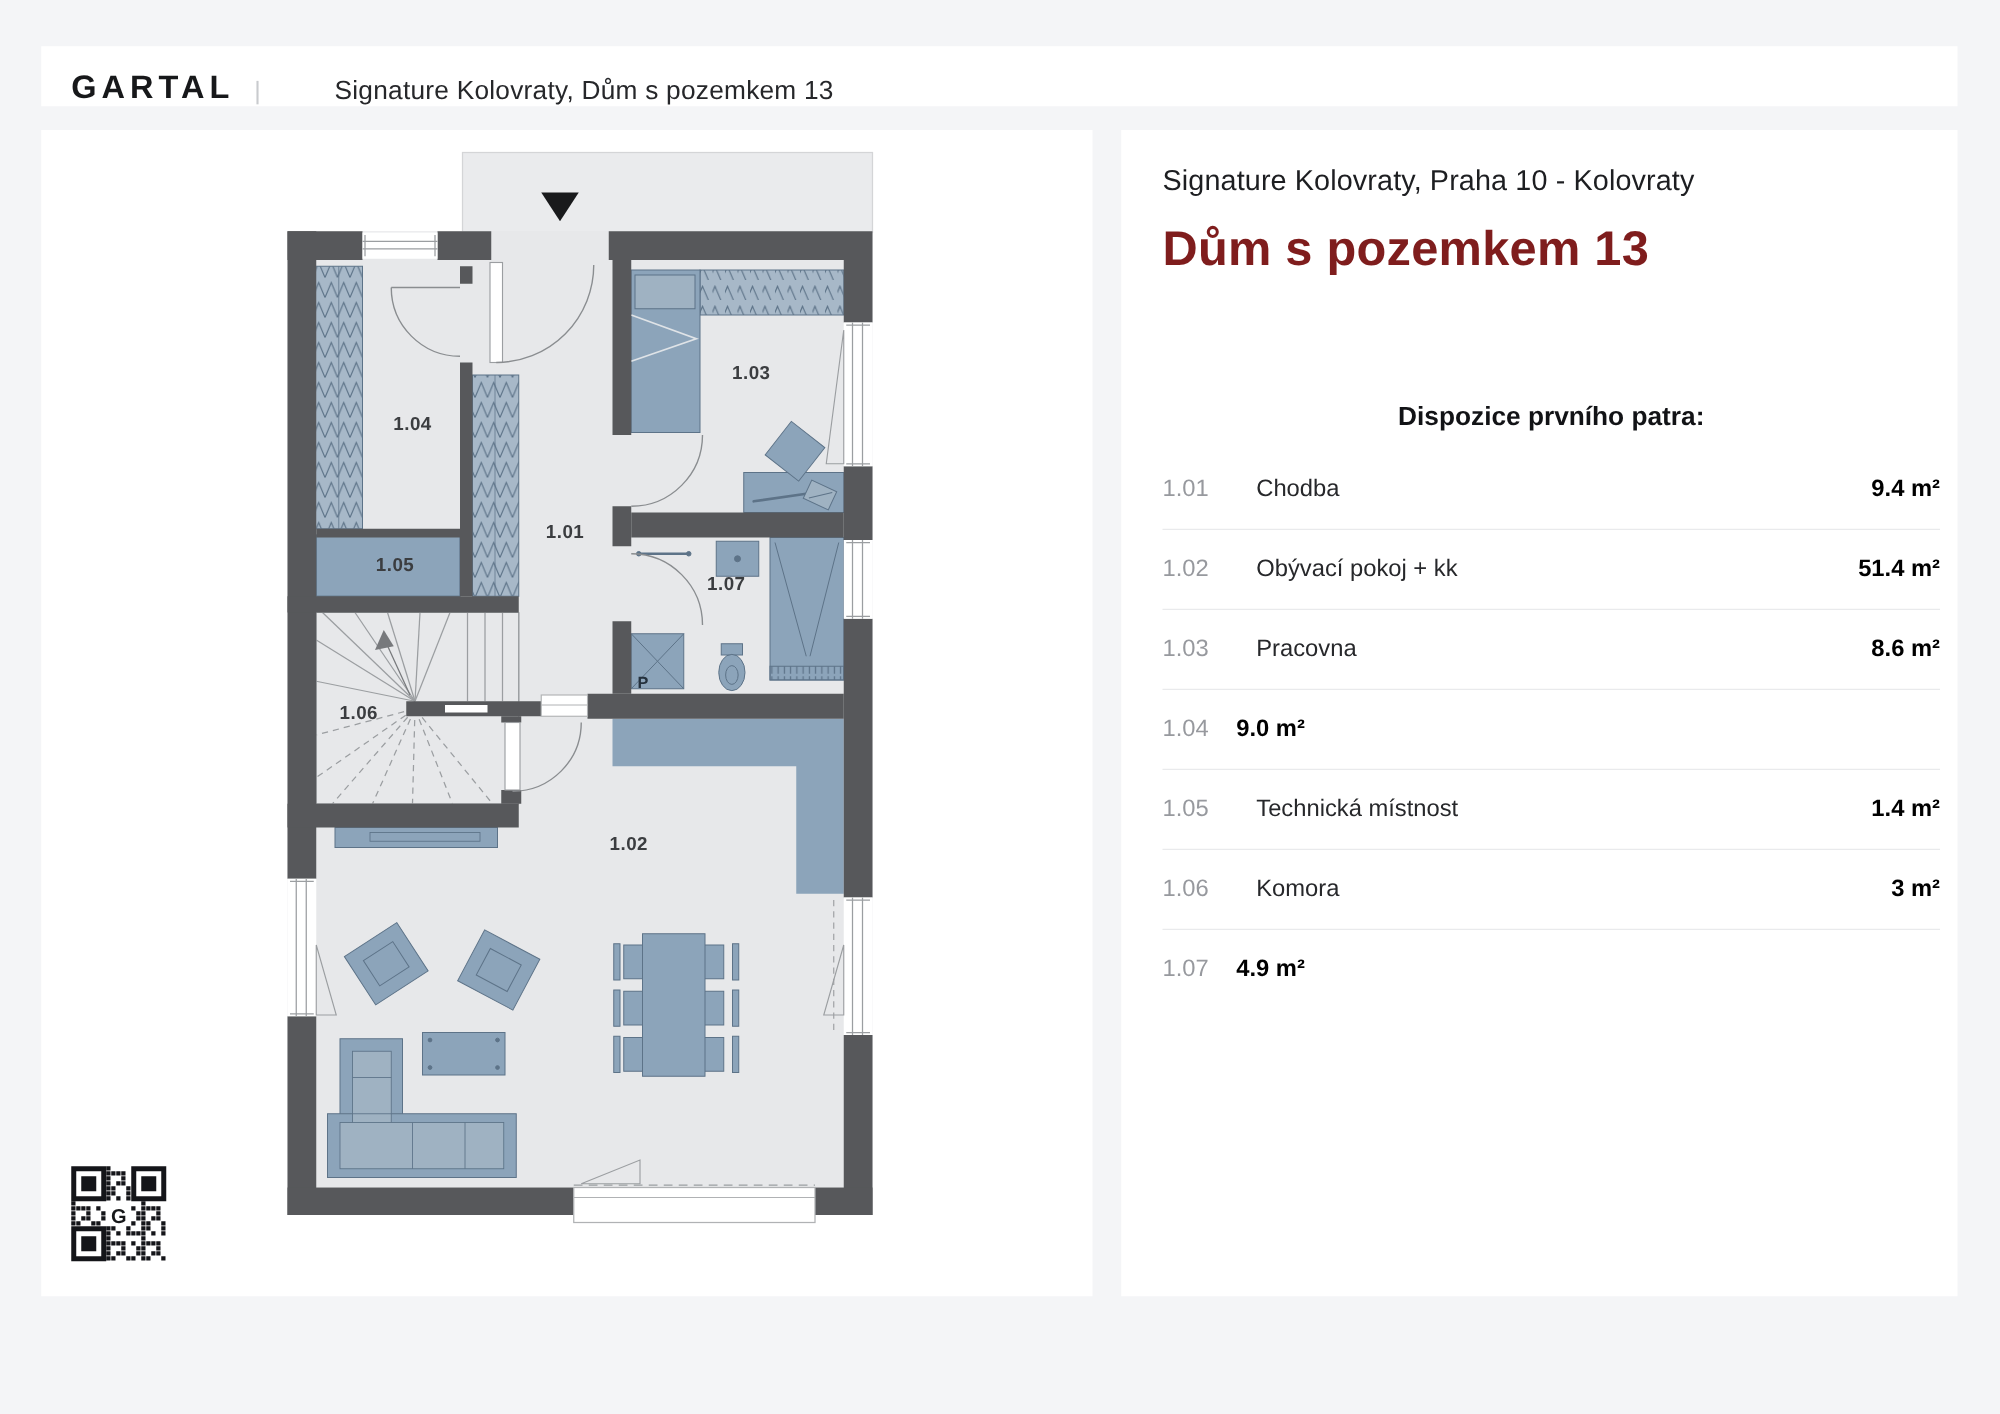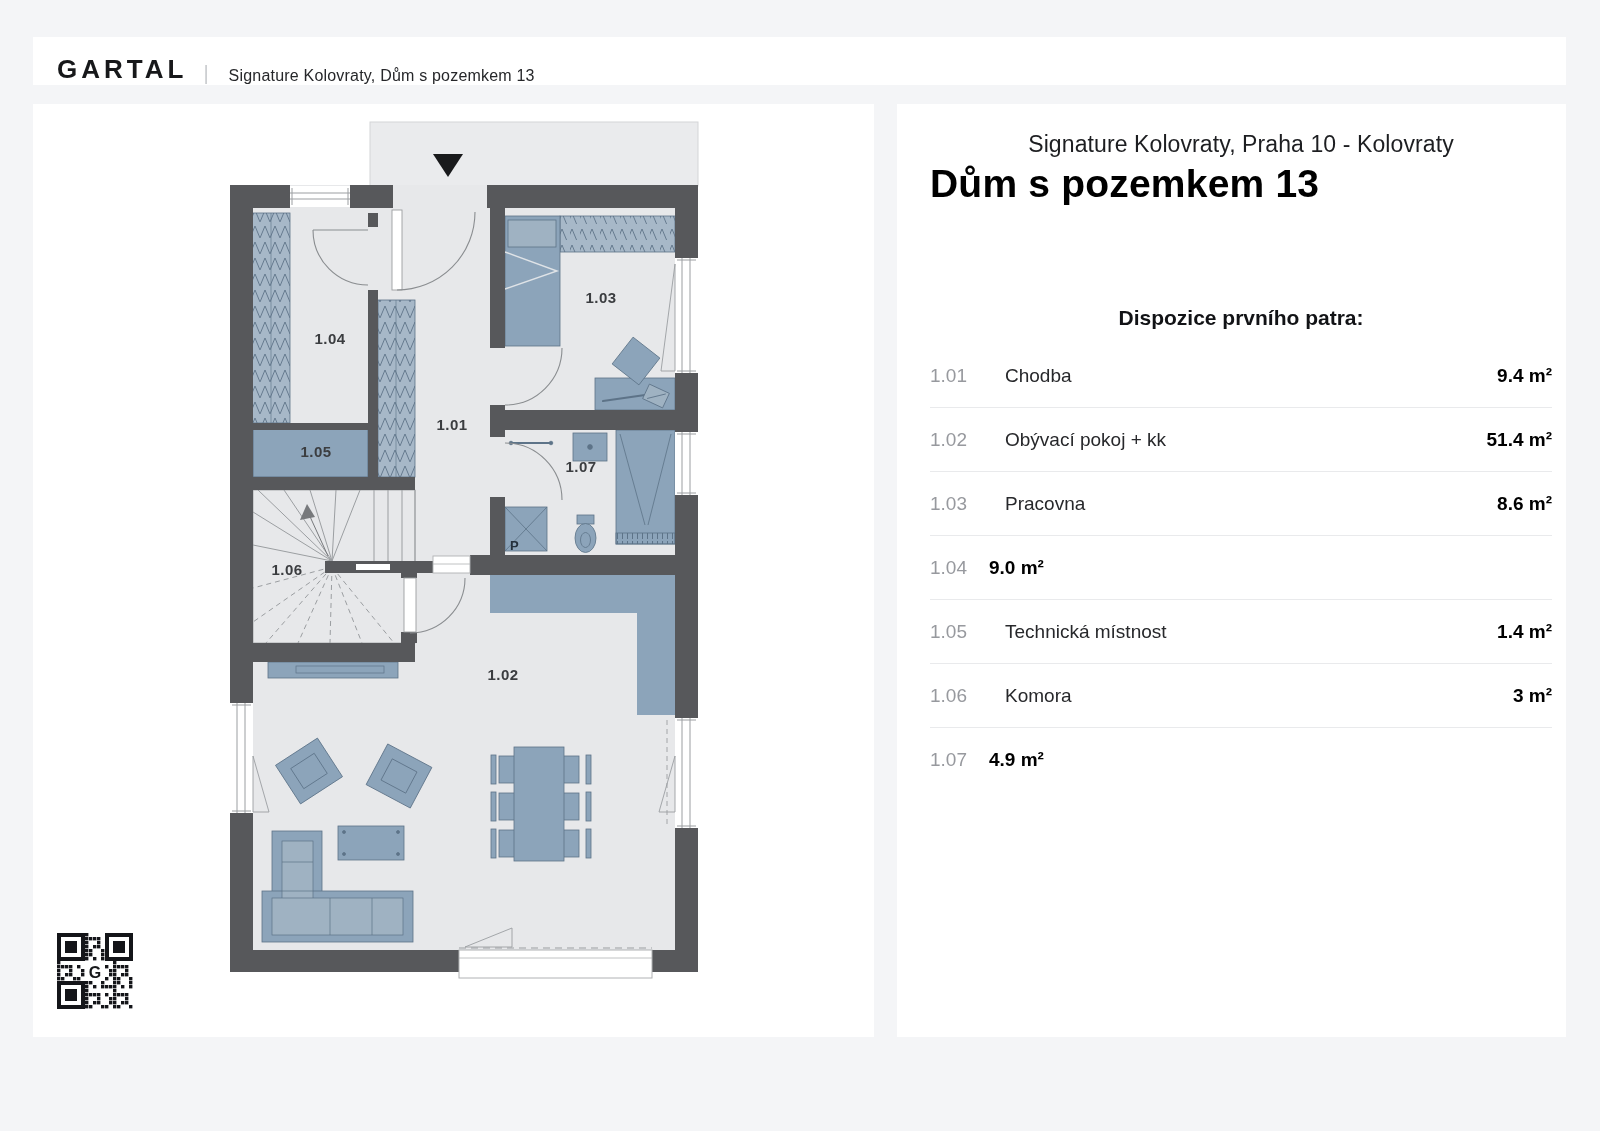--- a/index.html
+++ b/index.html
@@ -7,29 +7,29 @@
     width:1600px;height:1131px;position:relative;overflow:hidden;
     background:#f4f5f7;
     font-family:"Liberation Sans", sans-serif;
     -webkit-font-smoothing:antialiased;
   }
   .card{position:absolute;background:#ffffff;}
   
   #header{left:33px;top:37px;width:1533px;height:48px;display:flex;align-items:flex-end;padding-left:24px;box-sizing:border-box;}
   .logo{font-size:26px;font-weight:700;letter-spacing:4px;color:#17181a;}
   .sep{margin:0 20px 0 16px;color:#c9cbce;font-size:20px;font-weight:300;}
-  .crumb{font-size:16px;color:#26272a;letter-spacing:.2px;}
+  .crumb{font-size:21px;color:#26272a;letter-spacing:.2px;margin-left:39px;}
   
   #plan-card{left:33px;top:104px;width:841px;height:933px;}
   #plan-card svg{display:block;}
   .room-label{font-size:15px;font-weight:600;fill:#3b3d40;letter-spacing:.4px;}
   
   #detail-card{left:897px;top:104px;width:669px;height:933px;box-sizing:border-box;padding:27px 14px 0 33px;}
-  .location{font-size:23px;color:#1d1e21;letter-spacing:.1px;text-align:center;}
-  .title{font-size:39px;font-weight:700;color:#000000;margin-top:4px;letter-spacing:.2px;}
+  .location{font-size:23px;color:#1d1e21;letter-spacing:.1px;}
+  .title{font-size:39px;font-weight:700;color:#7f1d1d;margin-top:20px;letter-spacing:.2px;}
   .section-title{font-size:21px;font-weight:700;color:#121316;margin-top:100px;text-align:center;}
   #rooms{margin-top:14px;}
   .row{display:flex;align-items:center;height:63px;font-size:19px;border-bottom:1px solid #e9eaec;}
   .row:last-child{border-bottom:none;}
   .row .code{width:59px;color:#97999e;flex:none;}
   .row .name{flex:1;color:#27282b;margin-left:16px;}
   .row .area{font-weight:700;color:#000000;white-space:nowrap;}
 </style>
 </head>
 <body>

